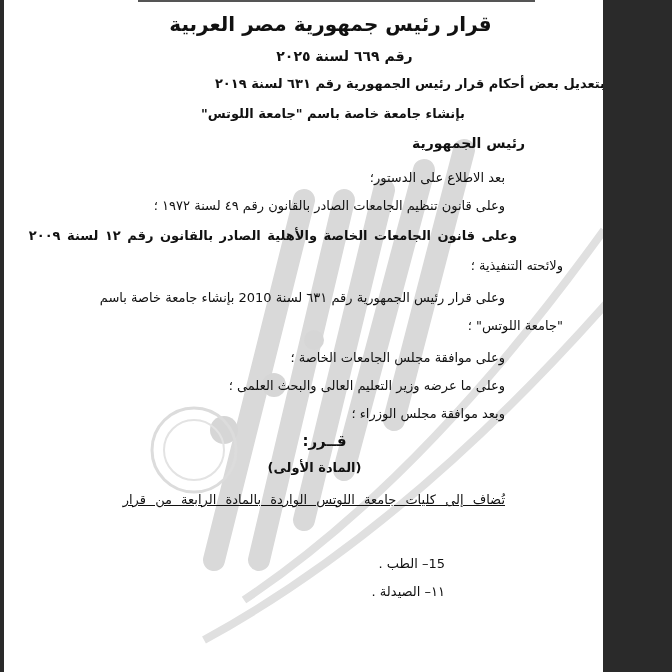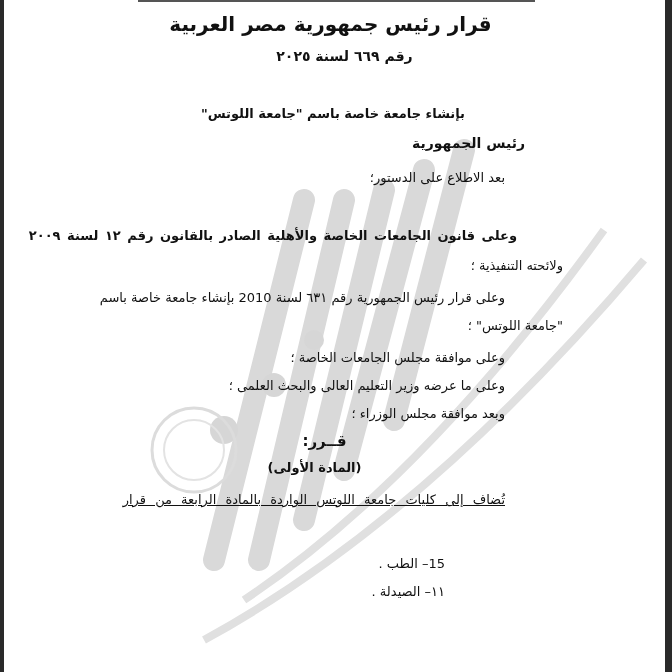--- a/index.html
+++ b/index.html
@@ -3,21 +3,21 @@
 <meta charset="utf-8">
 <style>
   html, body { margin: 0; padding: 0; }
   body {
     width: 672px; height: 672px; overflow: hidden;
     background: #2a2a2a;
     position: relative;
     font-family: "DejaVu Sans", sans-serif;
   }
   .page {
-    position: absolute; left: 4px; top: 0; width: 661px; height: 672px;
+    position: absolute; left: 4px; top: 0; width: 599px; height: 672px;
     background: #ffffff; overflow: hidden;
   }
   .top-rule {
     position: absolute; left: 134px; top: 0; width: 397px; height: 2px;
     background: #555;
   }
   .watermark {
     position: absolute; left: 0; top: 0; width: 661px; height: 672px;
     pointer-events: none;
   }
@@ -58,24 +58,26 @@
       <circle cx="270" cy="385" r="12"></circle>
       <circle cx="310" cy="340" r="10"></circle>
     </g>
     <circle cx="190" cy="450" r="42" fill="none" stroke="#dcdcdc" stroke-width="3"></circle>
     <circle cx="190" cy="450" r="30" fill="none" stroke="#e3e3e3" stroke-width="2"></circle>
   </svg>
 
   <div class="doc">
     <div class="line title">قرار رئيس جمهورية مصر العربية</div>
     <div class="line number">رقم ٦٦٩ لسنة ٢٠٢٥</div>
+    <div class="line subject1">بتعديل بعض أحكام قرار رئيس الجمهورية رقم ٦٣١ لسنة ٢٠١٩</div>
     <div class="line subject2">بإنشاء جامعة خاصة باسم "جامعة اللوتس"</div>
     <div class="line president">رئيس الجمهورية</div>
 
     <div class="line body-line" style="top:170px; right:160px;">بعد الاطلاع على الدستور؛</div>
+    <div class="line body-line" style="top:198px; right:160px;">وعلى قانون تنظيم الجامعات الصادر بالقانون رقم ٤٩ لسنة ١٩٧٢ ؛</div>
     <div class="line body-line" style="top:228px; right:148px; word-spacing:2px;font-weight:bold;">وعلى قانون الجامعات الخاصة والأهلية الصادر بالقانون رقم ١٢ لسنة ٢٠٠٩</div>
     <div class="line cont-line" style="top:258px;">ولائحته التنفيذية ؛</div>
     <div class="line body-line" style="top:290px; right:160px;">وعلى قرار رئيس الجمهورية رقم ٦٣١ لسنة 2010 بإنشاء جامعة خاصة باسم</div>
     <div class="line cont-line" style="top:318px;">"جامعة اللوتس" ؛</div>
     <div class="line body-line" style="top:378px; right:160px;">وعلى ما عرضه وزير التعليم العالى والبحث العلمى ؛</div>
     <div class="line body-line" style="top:350px; right:160px;">وعلى موافقة مجلس الجامعات الخاصة ؛</div>
     <div class="line body-line" style="top:406px; right:160px;">وبعد موافقة مجلس الوزراء ؛</div>
 
     <div class="line decided">قــرر:</div>
     <div class="line article">(المادة الأولى)</div>

